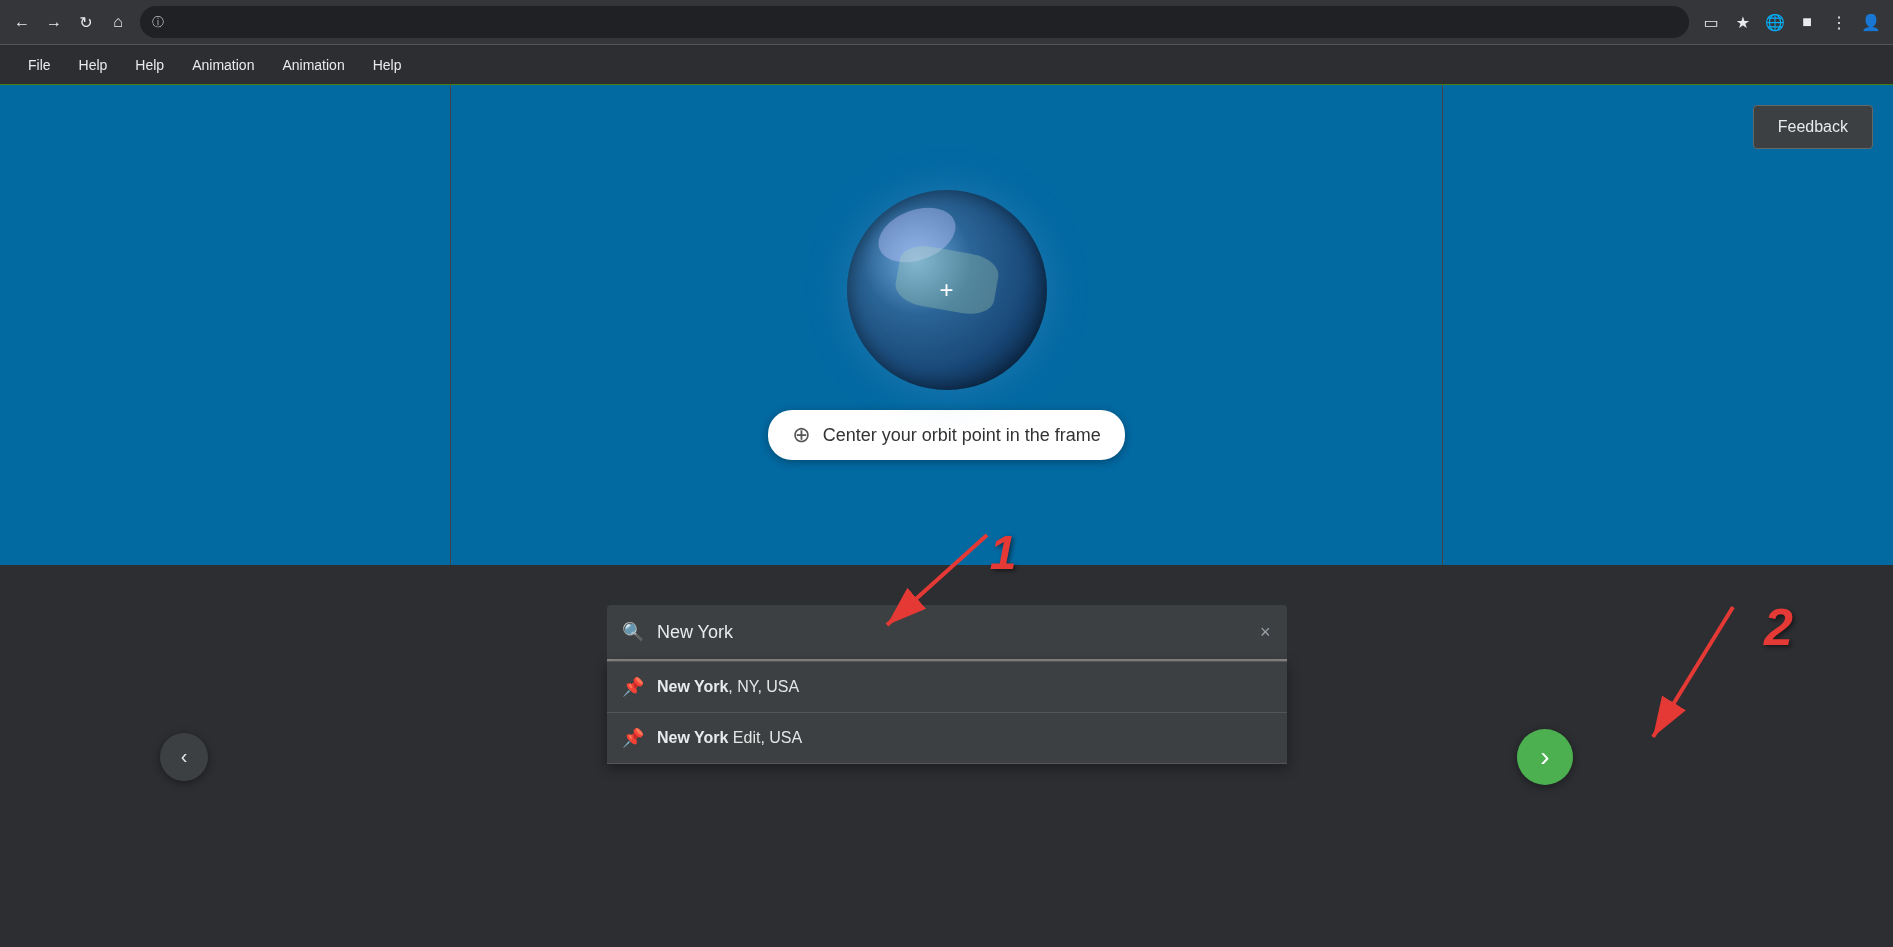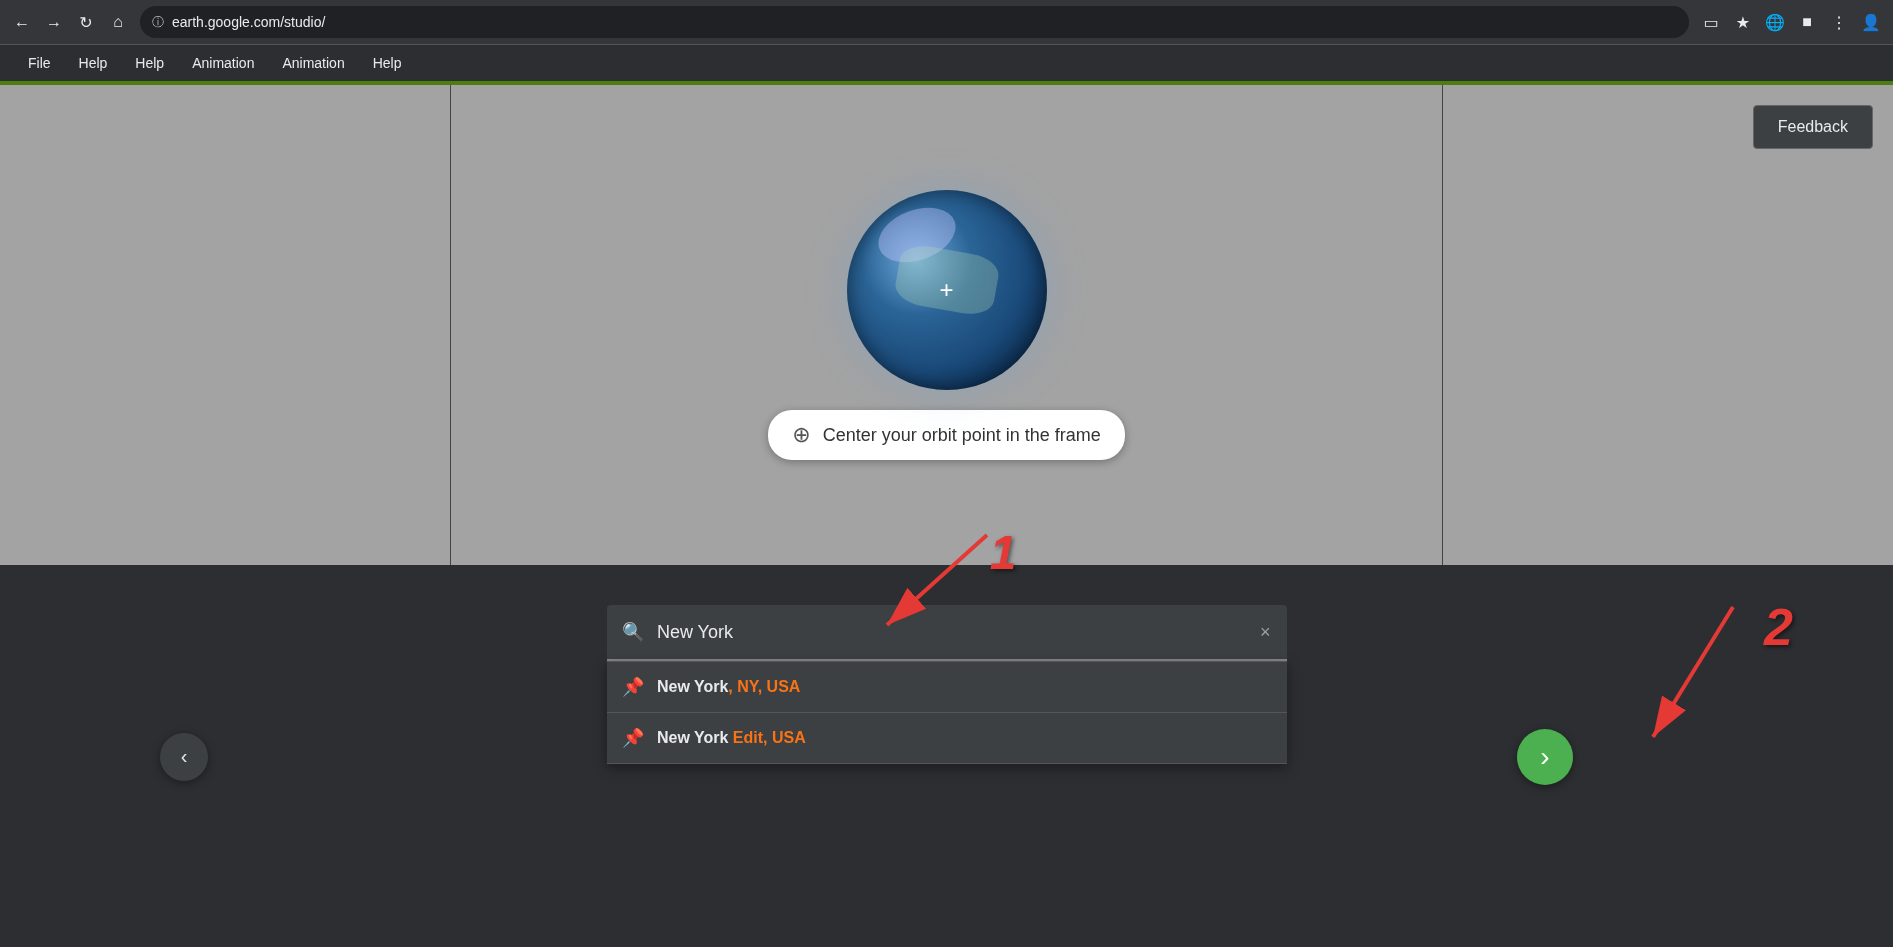--- a/index.html
+++ b/index.html
@@ -65,21 +65,21 @@
     }
 
     
     .app-menubar {
       display: flex;
       align-items: center;
       height: 40px;
       padding: 0 16px;
       gap: 4px;
       background: #2d2e32;
-      border-bottom: 4px solid #4d7c0f;
+      border-bottom: 1px solid #4d7c0f;
     }
     .menu-item {
       padding: 6px 12px;
       color: #e8eaed;
       font-size: 14px;
       cursor: pointer;
       border-radius: 4px;
     }
 
     
@@ -88,21 +88,21 @@
       height: calc(947px - 44px - 40px);
       display: flex;
       flex-direction: column;
       position: relative;
     }
 
     
     .globe-section {
       width: 100%;
       height: 480px;
-      background: #a3a3a3;
+      background: #0369a1;
       position: relative;
       display: flex;
       align-items: center;
       justify-content: center;
       flex-direction: column;
     }
 
     
     .left-panel-divider {
       position: absolute;
@@ -281,21 +281,21 @@
       display: flex;
       align-items: center;
       padding: 14px 16px;
       gap: 12px;
       cursor: pointer;
       border-bottom: 1px solid #555;
     }
     .location-icon { color: #9aa0a6; font-size: 18px; }
     .result-text { font-size: 16px; color: #e8eaed; }
     .result-text strong { font-weight: bold; }
-    .result-secondary { color: #f97316; font-weight: bold; }
+    .result-secondary { color: #e5e5e5; }
 
     
     .annotation-1 {
       position: absolute;
       top: -80px;
       left: 220px;
       pointer-events: none;
     }
 
     
@@ -316,21 +316,20 @@
 <div class="browser-chrome">
   <div class="browser-toolbar">
     <div class="nav-buttons">
       <button class="nav-btn">←</button>
       <button class="nav-btn">→</button>
       <button class="nav-btn">↻</button>
       <button class="nav-btn">⌂</button>
     </div>
     <div class="address-bar">
       <span class="lock-icon">ⓘ</span>
-      <span class="address-text">earth.google.com/studio/</span>
     </div>
     <div class="browser-actions">
       <button class="browser-action-btn">▭</button>
       <button class="browser-action-btn">★</button>
       <button class="browser-action-btn">🌐</button>
       <button class="browser-action-btn">■</button>
       <button class="browser-action-btn">⋮</button>
       <button class="browser-action-btn">👤</button>
     </div>
   </div>

